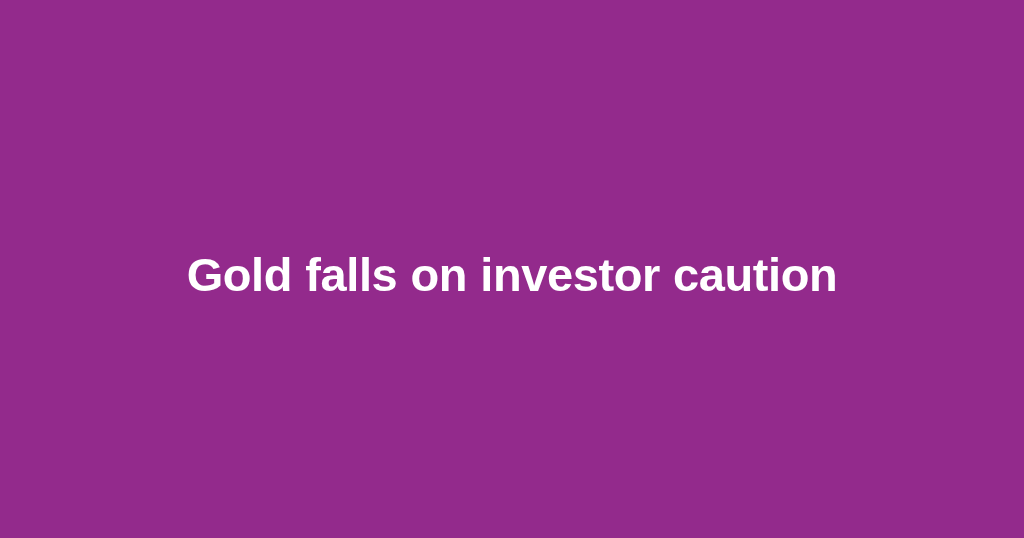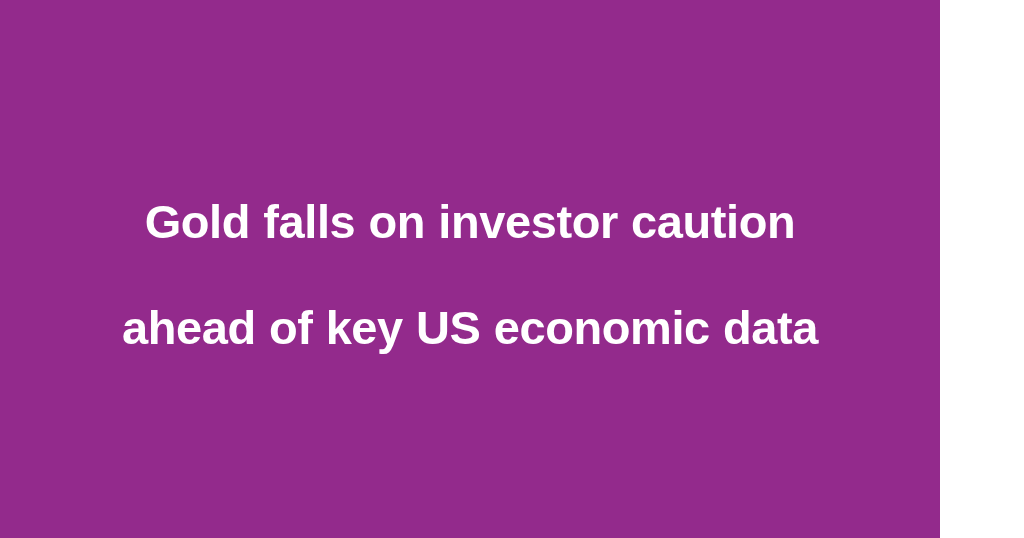--- a/index.html
+++ b/index.html
@@ -4,21 +4,21 @@
 <title>Article Share Card</title>
 <style>
   html, body {
     margin: 0;
     padding: 0;
     background: #ffffff;
   }
 
   .share-card {
     position: relative;
-    width: 940px;
+    width: 1024px;
     height: 538px;
     overflow: hidden;
     display: flex;
     align-items: center;
     justify-content: center;
     box-sizing: border-box;
     font-family: "Liberation Sans", "DejaVu Sans", sans-serif;
     -webkit-font-smoothing: antialiased;
   }
 
@@ -64,17 +64,16 @@
 </head>
 <body>
 
 <div class="share-card">
 
   <div class="card-background" style="background-color: rgb(147, 42, 140);"></div>
 
   <div class="headline-block">
     <h1 class="headline" style="color: rgb(255, 255, 255);">
       <span class="headline-line">Gold falls on investor caution</span>
-      <span class="headline-line">ahead of key US economic data</span>
     </h1>
   </div>
 
 </div>
 
 </body></html>

